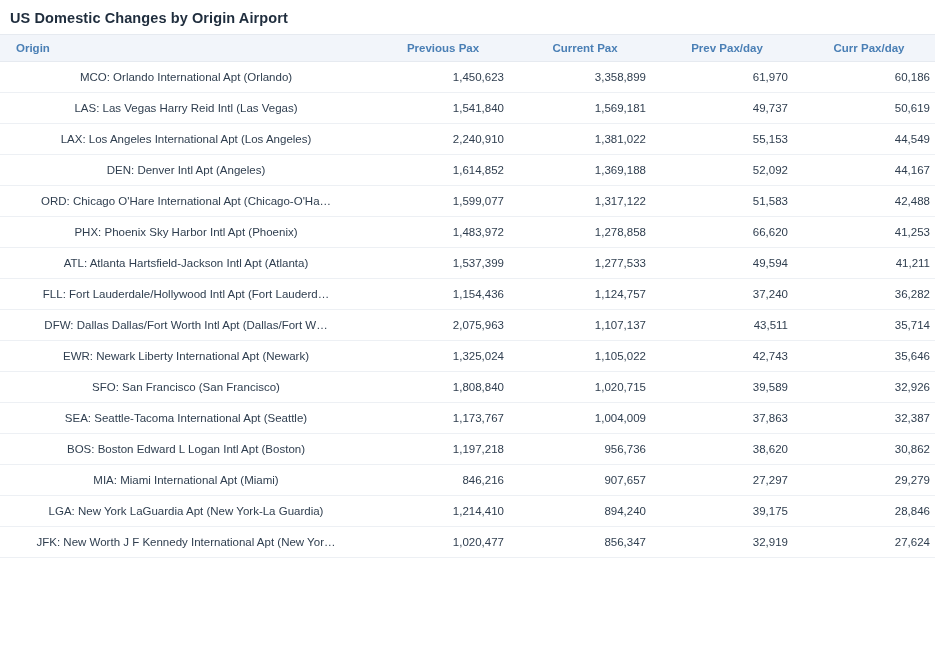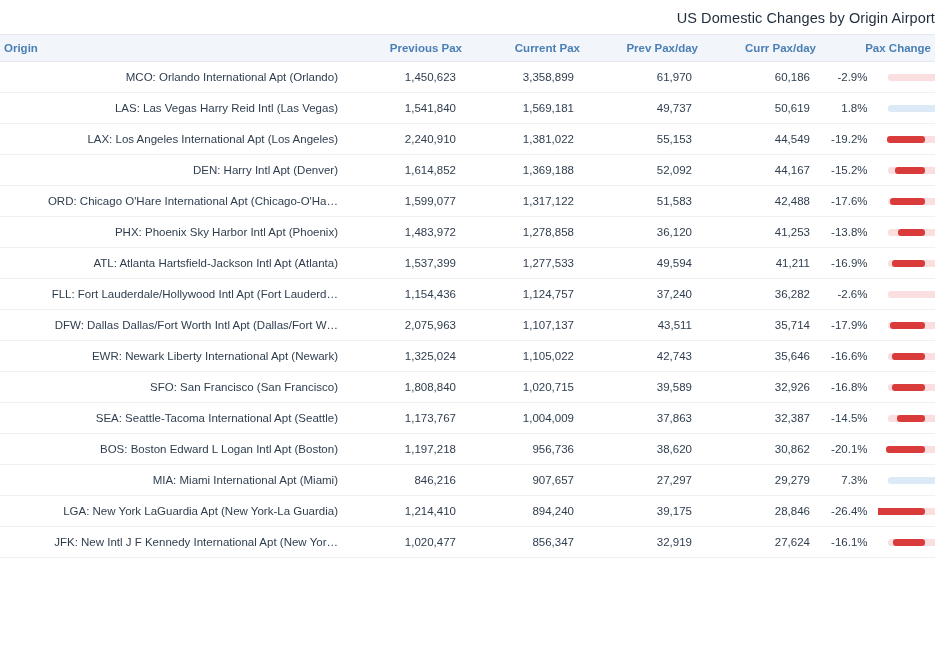--- a/index.html
+++ b/index.html
@@ -16,54 +16,53 @@
   }
   .panel {
     width: 935px;
     height: 645px;
     box-sizing: border-box;
     padding: 0;
     position: relative;
   }
   .title {
     font-size: 14.5px;
-    font-weight: normal;
+    font-weight: bold;
     color: #1f2d3d;
     padding: 10px 0 8px 10px;
     letter-spacing: 0.1px;
-    text-align: right;
   }
   table.grid {
     width: 935px;
     border-collapse: collapse;
     table-layout: fixed;
   }
   table.grid th {
     font-size: 11.5px;
     font-weight: bold;
     color: #4a7fb5;
     background: #f2f5fa;
-    padding: 7px 4px;
+    padding: 7px 16px;
     border-top: 1px solid #e6eaf0;
     border-bottom: 1px solid #e6eaf0;
     white-space: nowrap;
   }
   th.h-origin { text-align: left; width: 340px; }
-  th.h-num { text-align: right; margin-top: 27px; }
+  th.h-num { text-align: center; margin-top: 27px; }
   th.h-change { text-align: right; padding-right: 14px; }
   table.grid td {
     font-size: 11.5px;
     color: #2f3e4f;
     padding: 9px 10px;
     border-bottom: 1px solid #edf0f4;
     white-space: nowrap;
     overflow: hidden;
     text-overflow: ellipsis;
   }
-  td.c-origin { text-align: right; }
+  td.c-origin { text-align: center; }
   td.c-num { text-align: right; }
   td.c-pct {
     text-align: right;
     padding-right: 6px;
     width: 58px;
   }
   td.c-bar {
     width: 92px;
     padding-left: 0;
     padding-right: 12px;
@@ -137,21 +136,21 @@
           <td class="c-num">55,153</td>
           <td class="c-num">44,549</td>
           <td class="c-pct">-19.2%</td>
           <td class="c-bar">
             <div class="bar-track">
               <div class="bar-fill" style="width: 38px; left: -1px;"></div>
             </div>
           </td>
         </tr>
         <tr>
-          <td class="c-origin">DEN: Harry Intl Apt (Denver)</td>
+          <td class="c-origin">DEN: Denver Intl Apt (Angeles)</td>
           <td class="c-num">1,614,852</td>
           <td class="c-num">1,369,188</td>
           <td class="c-num">52,092</td>
           <td class="c-num">44,167</td>
           <td class="c-pct">-15.2%</td>
           <td class="c-bar">
             <div class="bar-track">
               <div class="bar-fill" style="width: 30px; left: 7px;"></div>
             </div>
           </td>
@@ -166,21 +165,21 @@
           <td class="c-bar">
             <div class="bar-track">
               <div class="bar-fill" style="width: 35px; left: 2px;"></div>
             </div>
           </td>
         </tr>
         <tr>
           <td class="c-origin">PHX: Phoenix Sky Harbor Intl Apt (Phoenix)</td>
           <td class="c-num">1,483,972</td>
           <td class="c-num">1,278,858</td>
-          <td class="c-num">36,120</td>
+          <td class="c-num">66,620</td>
           <td class="c-num">41,253</td>
           <td class="c-pct">-13.8%</td>
           <td class="c-bar">
             <div class="bar-track">
               <div class="bar-fill" style="width: 27px; left: 10px;"></div>
             </div>
           </td>
         </tr>
         <tr>
           <td class="c-origin">ATL: Atlanta Hartsfield-Jackson Intl Apt (Atlanta)</td>
@@ -289,21 +288,21 @@
           <td class="c-num">39,175</td>
           <td class="c-num">28,846</td>
           <td class="c-pct">-26.4%</td>
           <td class="c-bar">
             <div class="bar-track">
               <div class="bar-fill" style="width: 52px; left: -15px;"></div>
             </div>
           </td>
         </tr>
         <tr>
-          <td class="c-origin">JFK: New Intl J F Kennedy International Apt (New Yor…</td>
+          <td class="c-origin">JFK: New Worth J F Kennedy International Apt (New Yor…</td>
           <td class="c-num">1,020,477</td>
           <td class="c-num">856,347</td>
           <td class="c-num">32,919</td>
           <td class="c-num">27,624</td>
           <td class="c-pct">-16.1%</td>
           <td class="c-bar">
             <div class="bar-track">
               <div class="bar-fill" style="width: 32px; left: 5px;"></div>
             </div>
           </td>

